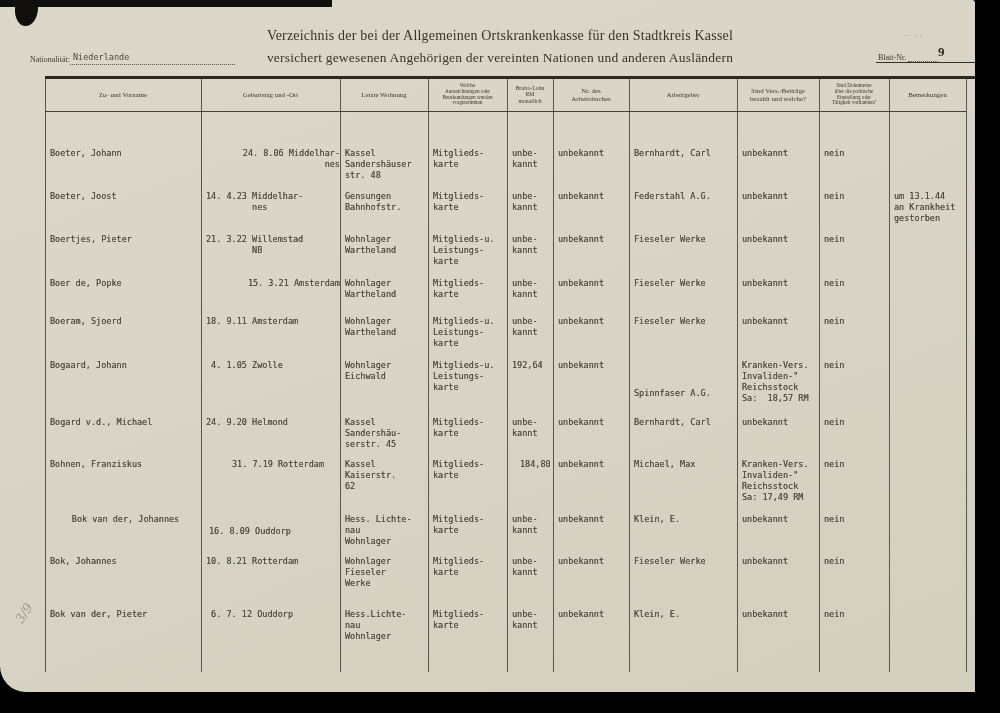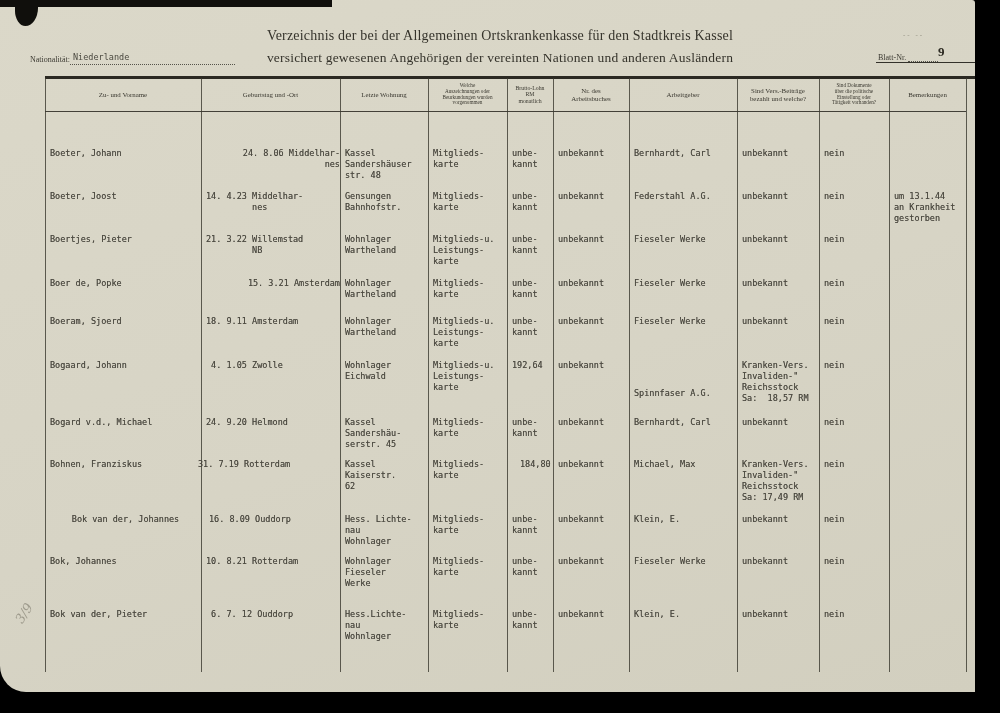--- a/index.html
+++ b/index.html
@@ -187,36 +187,36 @@
 serstr. 45</div>
         <div class="bcell" style="left: 383px; width: 79px; top: 339px;">Mitglieds-
 karte</div>
         <div class="bcell" style="left: 462px; width: 46px; top: 339px;">unbe-
 kannt</div>
         <div class="bcell" style="left: 508px; width: 76px; top: 339px;">unbekannt</div>
         <div class="bcell" style="left: 584px; width: 108px; top: 339px;">Bernhardt, Carl</div>
         <div class="bcell" style="left: 692px; width: 82px; top: 339px;">unbekannt</div>
         <div class="bcell" style="left: 774px; width: 70px; top: 339px;">nein</div>
         <div class="bcell" style="left: 0px; width: 156px; top: 381px;">Bohnen, Franziskus</div>
-        <div class="bcell" style="left: 148px; width: 139px; top: 381px;">31. 7.19 Rotterdam</div>
+        <div class="bcell" style="left: 161px; width: 139px; top: 381px; text-align: center;">31. 7.19 Rotterdam</div>
         <div class="bcell" style="left: 295px; width: 88px; top: 381px;">Kassel
 Kaiserstr.
 62</div>
         <div class="bcell" style="left: 383px; width: 79px; top: 381px;">Mitglieds-
 karte</div>
         <div class="bcell" style="left: 462px; width: 46px; top: 381px; padding-left: 13px;">184,80</div>
         <div class="bcell" style="left: 508px; width: 76px; top: 381px;">unbekannt</div>
         <div class="bcell" style="left: 584px; width: 108px; top: 381px;">Michael, Max</div>
         <div class="bcell" style="left: 692px; width: 82px; top: 381px;">Kranken-Vers.
 Invaliden-"
 Reichsstock
 Sa: 17,49 RM</div>
         <div class="bcell" style="left: 774px; width: 70px; top: 381px;">nein</div>
         <div class="bcell" style="left: 0px; width: 156px; top: 436px; text-align: center;">Bok van der, Johannes</div>
-        <div class="bcell" style="left: 156px; width: 139px; top: 436px; padding-left: 8px;">16. 8.09 Ouddorp</div>
+        <div class="bcell" style="left: 156px; width: 139px; top: 448px; padding-left: 8px;">16. 8.09 Ouddorp</div>
         <div class="bcell" style="left: 295px; width: 88px; top: 436px;">Hess. Lichte-
 nau
 Wohnlager</div>
         <div class="bcell" style="left: 383px; width: 79px; top: 436px;">Mitglieds-
 karte</div>
         <div class="bcell" style="left: 462px; width: 46px; top: 436px;">unbe-
 kannt</div>
         <div class="bcell" style="left: 508px; width: 76px; top: 436px;">unbekannt</div>
         <div class="bcell" style="left: 584px; width: 108px; top: 436px;">Klein, E.</div>
         <div class="bcell" style="left: 692px; width: 82px; top: 436px;">unbekannt</div>

